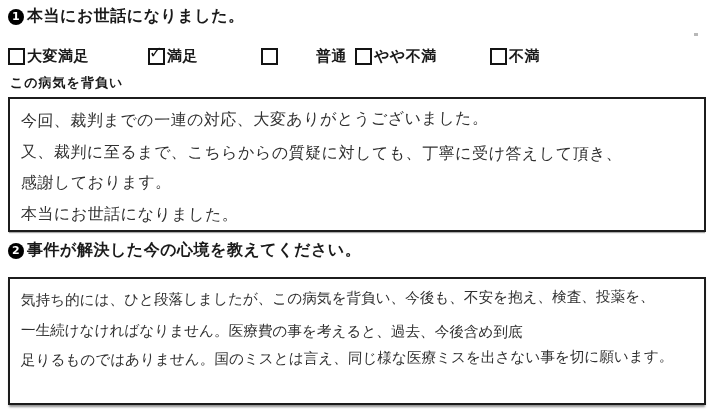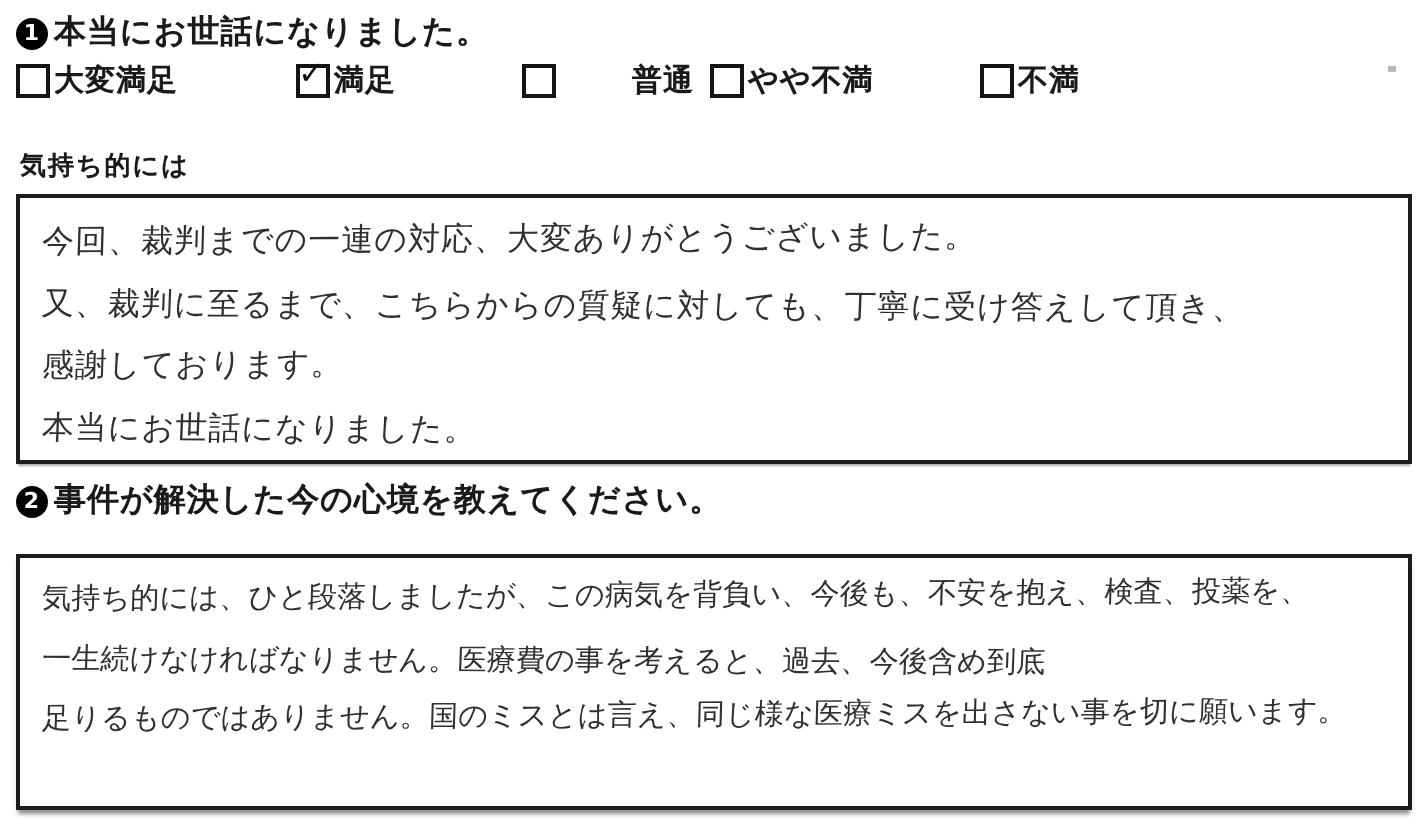--- a/index.html
+++ b/index.html
@@ -24,21 +24,21 @@
     display:inline-flex;align-items:center;justify-content:center;
     width:16px;height:16px;border-radius:50%;
     background:#000;color:#fff;
     font-size:11px;font-weight:700;
     font-family:"DejaVu Sans", sans-serif;
     flex:0 0 auto;
   }
   
   .options{position:absolute;top:31px;left:0;width:712px;height:24px;}
   .opt{
-    position:absolute;top:0;
+    position:absolute;top:16px;
     display:flex;align-items:center;
     font-weight:700;font-size:15px;letter-spacing:0.5px;
     white-space:nowrap;
   }
   .opt.o1{left:8px;} .opt.o2{left:148px;} .opt.o3{left:261px;gap:36px;}
   .opt.o4{left:355px;} .opt.o5{left:490px;}
   .cb{
     position:relative;
     width:13px;height:13px;
     border:2px solid #141414;
@@ -122,21 +122,21 @@
       <span>やや不満</span>
     </span>
     <span class="opt o5">
       <span class="cb">
           <span class="mark"></span>
         </span>
       <span>不満</span>
     </span>
   </div>
 
-  <div class="sublabel">気持ち的には</div>
+  <div class="sublabel">この病気を背負い</div>
 
   <div class="answer-box" id="box1">
     <div class="hand-line">今回、裁判までの一連の対応、大変ありがとうございました。</div>
     <div class="hand-line">又、裁判に至るまで、こちらからの質疑に対しても、丁寧に受け答えして頂き、</div>
     <div class="hand-line">感謝しております。</div>
     <div class="hand-line">本当にお世話になりました。</div>
   </div>
 
   <div class="q-row" id="q2-row">
     <span class="qnum">2</span>

